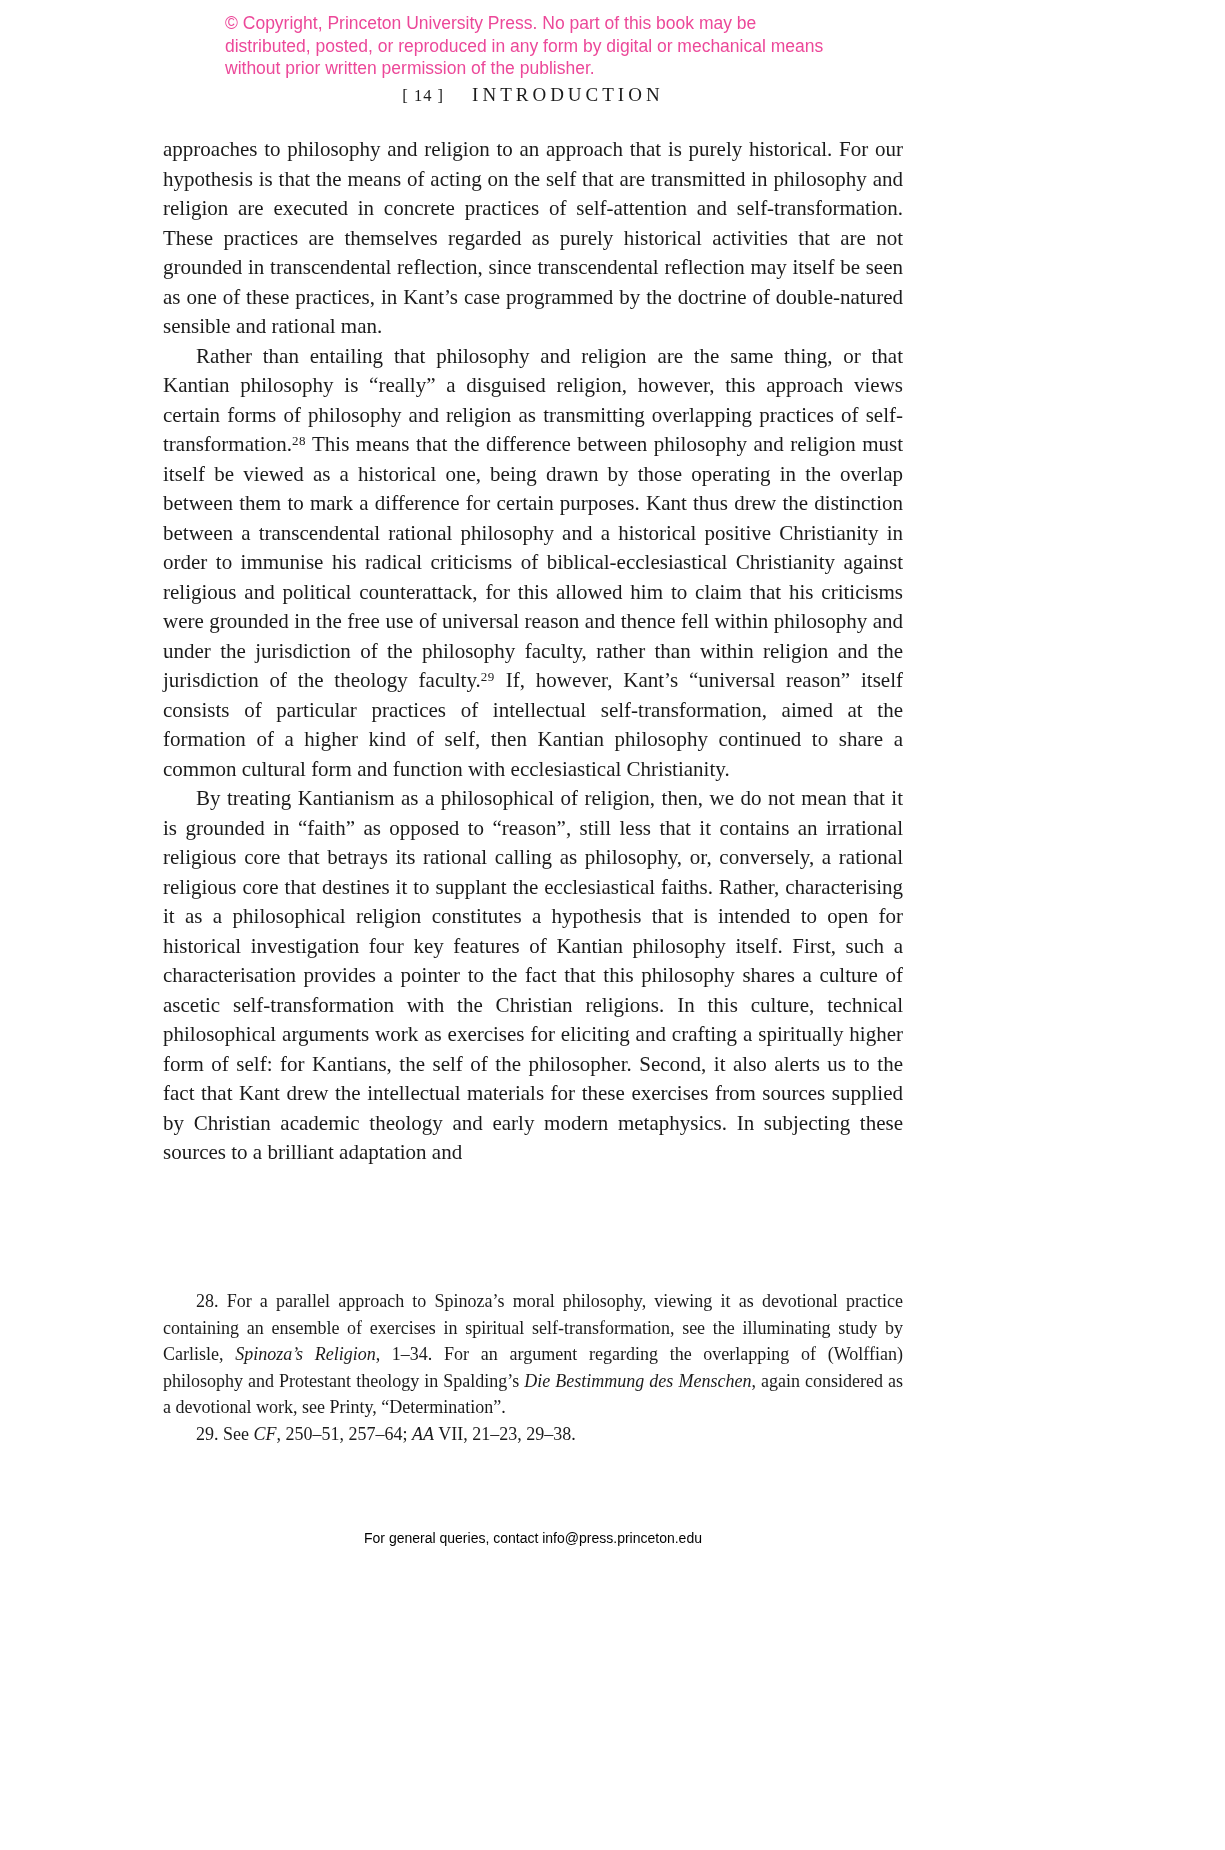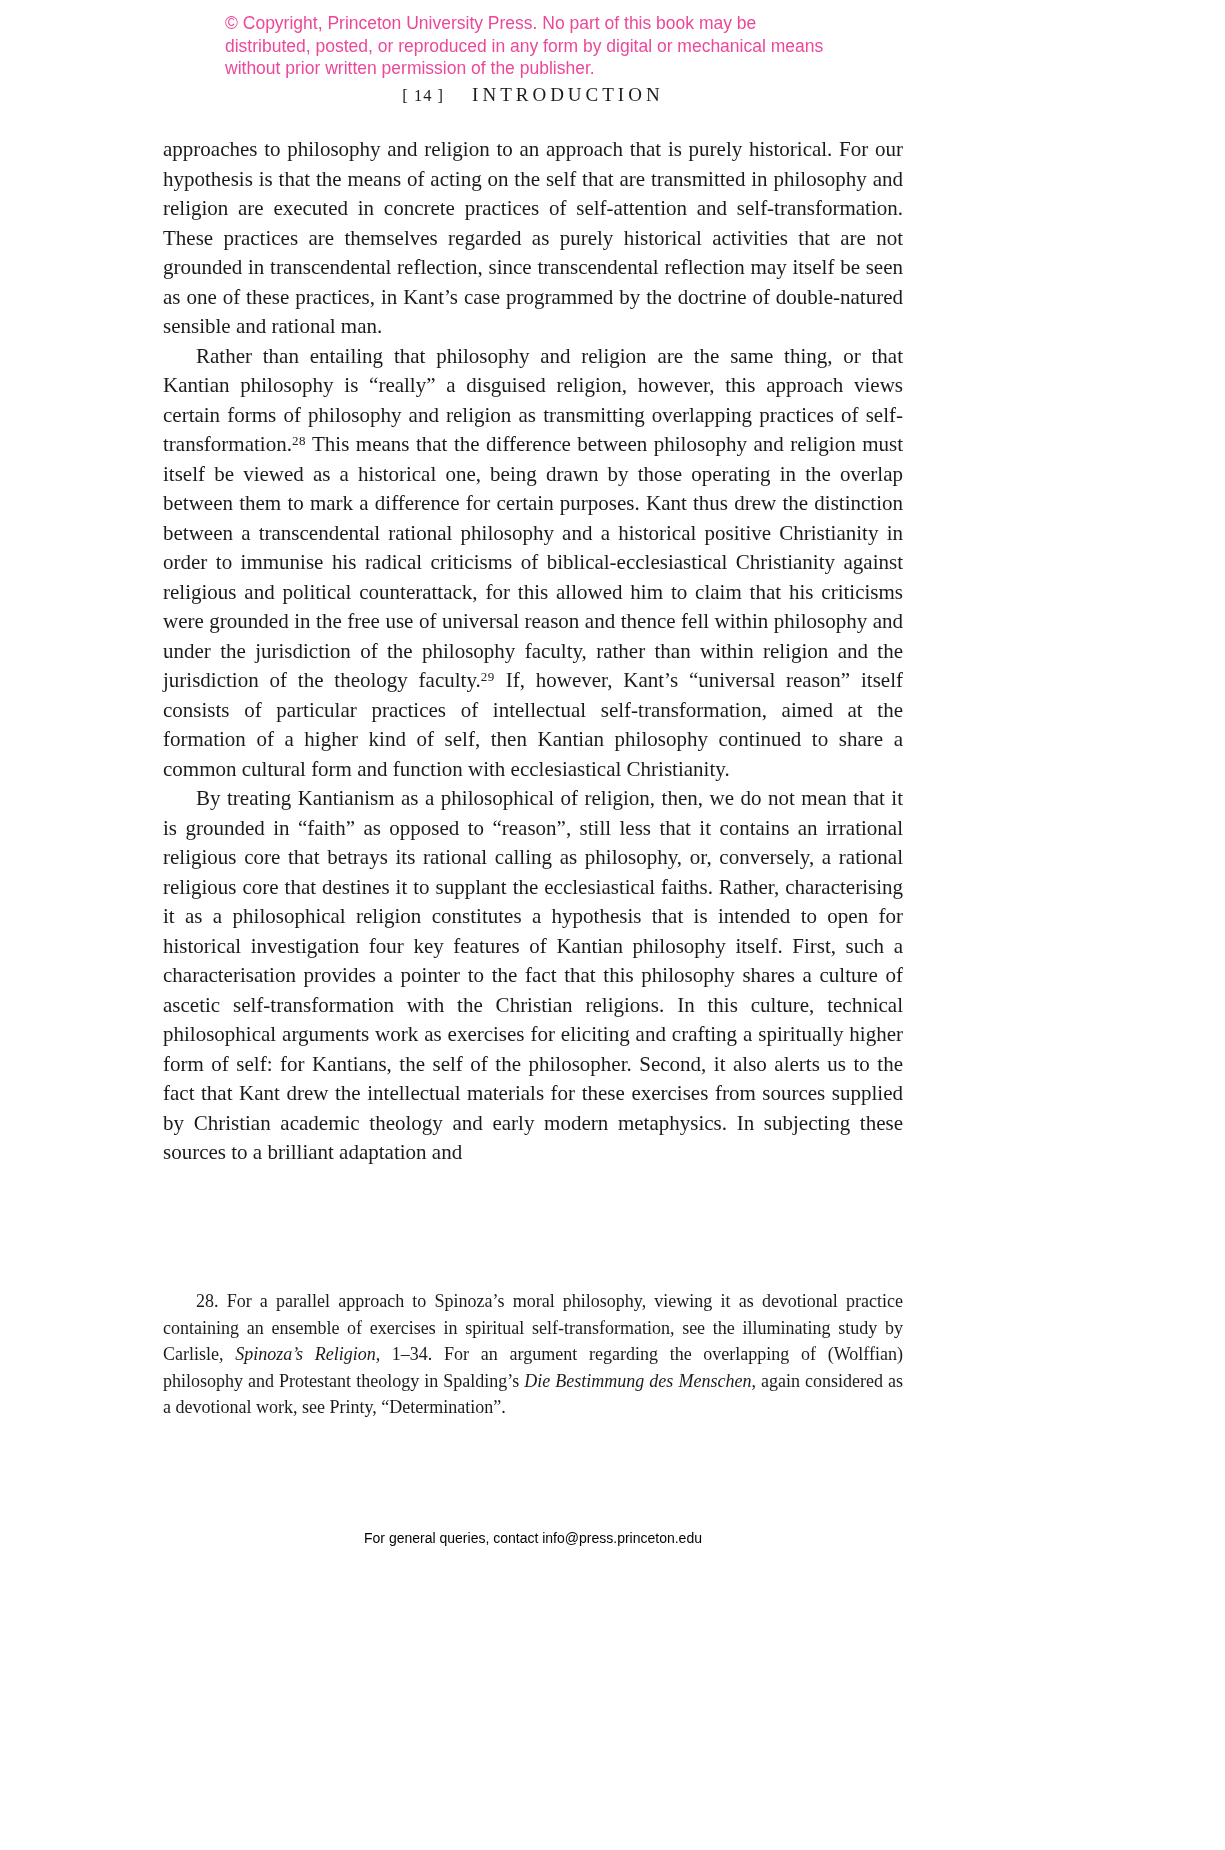--- a/index.html
+++ b/index.html
@@ -102,15 +102,16 @@
 </div>
 
 <div class="body-text">
   <p class="para"><span>approaches to philosophy and religion to an approach that is purely historical. For our hypothesis is that the means of acting on the self that are transmitted in philosophy and religion are executed in concrete practices of self-attention and self-transformation. These practices are themselves regarded as purely historical activities that are not grounded in transcendental reflection, since transcendental reflection may itself be seen as one of these practices, in Kant’s case programmed by the doctrine of double-natured sensible and rational man.</span></p>
   <p class="para indent"><span>Rather than entailing that philosophy and religion are the same thing, or that Kantian philosophy is “really” a disguised religion, however, this approach views certain forms of philosophy and religion as transmitting overlapping practices of self-transformation.</span><sup>28</sup><span> This means that the difference between philosophy and religion must itself be viewed as a historical one, being drawn by those operating in the overlap between them to mark a difference for certain purposes. Kant thus drew the distinction between a transcendental rational philosophy and a historical positive Christianity in order to immunise his radical criticisms of biblical-ecclesiastical Christianity against religious and political counterattack, for this allowed him to claim that his criticisms were grounded in the free use of universal reason and thence fell within philosophy and under the jurisdiction of the philosophy faculty, rather than within religion and the jurisdiction of the theology faculty.</span><sup>29</sup><span> If, however, Kant’s “universal reason” itself consists of particular practices of intellectual self-transformation, aimed at the formation of a higher kind of self, then Kantian philosophy continued to share a common cultural form and function with ecclesiastical Christianity.</span></p>
   <p class="para indent"><span>By treating Kantianism as a philosophical of religion, then, we do not mean that it is grounded in “faith” as opposed to “reason”, still less that it contains an irrational religious core that betrays its rational calling as philosophy, or, conversely, a rational religious core that destines it to supplant the ecclesiastical faiths. Rather, characterising it as a philosophical religion constitutes a hypothesis that is intended to open for historical investigation four key features of Kantian philosophy itself. First, such a characterisation provides a pointer to the fact that this philosophy shares a culture of ascetic self-transformation with the Christian religions. In this culture, technical philosophical arguments work as exercises for eliciting and crafting a spiritually higher form of self: for Kantians, the self of the philosopher. Second, it also alerts us to the fact that Kant drew the intellectual materials for these exercises from sources supplied by Christian academic theology and early modern metaphysics. In subjecting these sources to a brilliant adaptation and</span></p>
 </div>
 
 <div class="footnotes">
   <p><span>28. For a parallel approach to Spinoza’s moral philosophy, viewing it as devotional practice containing an ensemble of exercises in spiritual self-transformation, see the illuminating study by Carlisle, </span><span class="it">Spinoza’s Religion</span><span>, 1–34. For an argument regarding the overlapping of (Wolffian) philosophy and Protestant theology in Spalding’s </span><span class="it">Die Bestimmung des Menschen</span><span>, again considered as a devotional work, see Printy, “Determination”.</span></p>
+  <p><span>29. See </span><span class="it">CF</span><span>, 250–51, 257–64; </span><span class="it">AA</span><span> VII, 21–23, 29–38.</span></p>
 </div>
 
 <div class="page-footer">For general queries, contact info@press.princeton.edu</div>
 
 </body></html>

